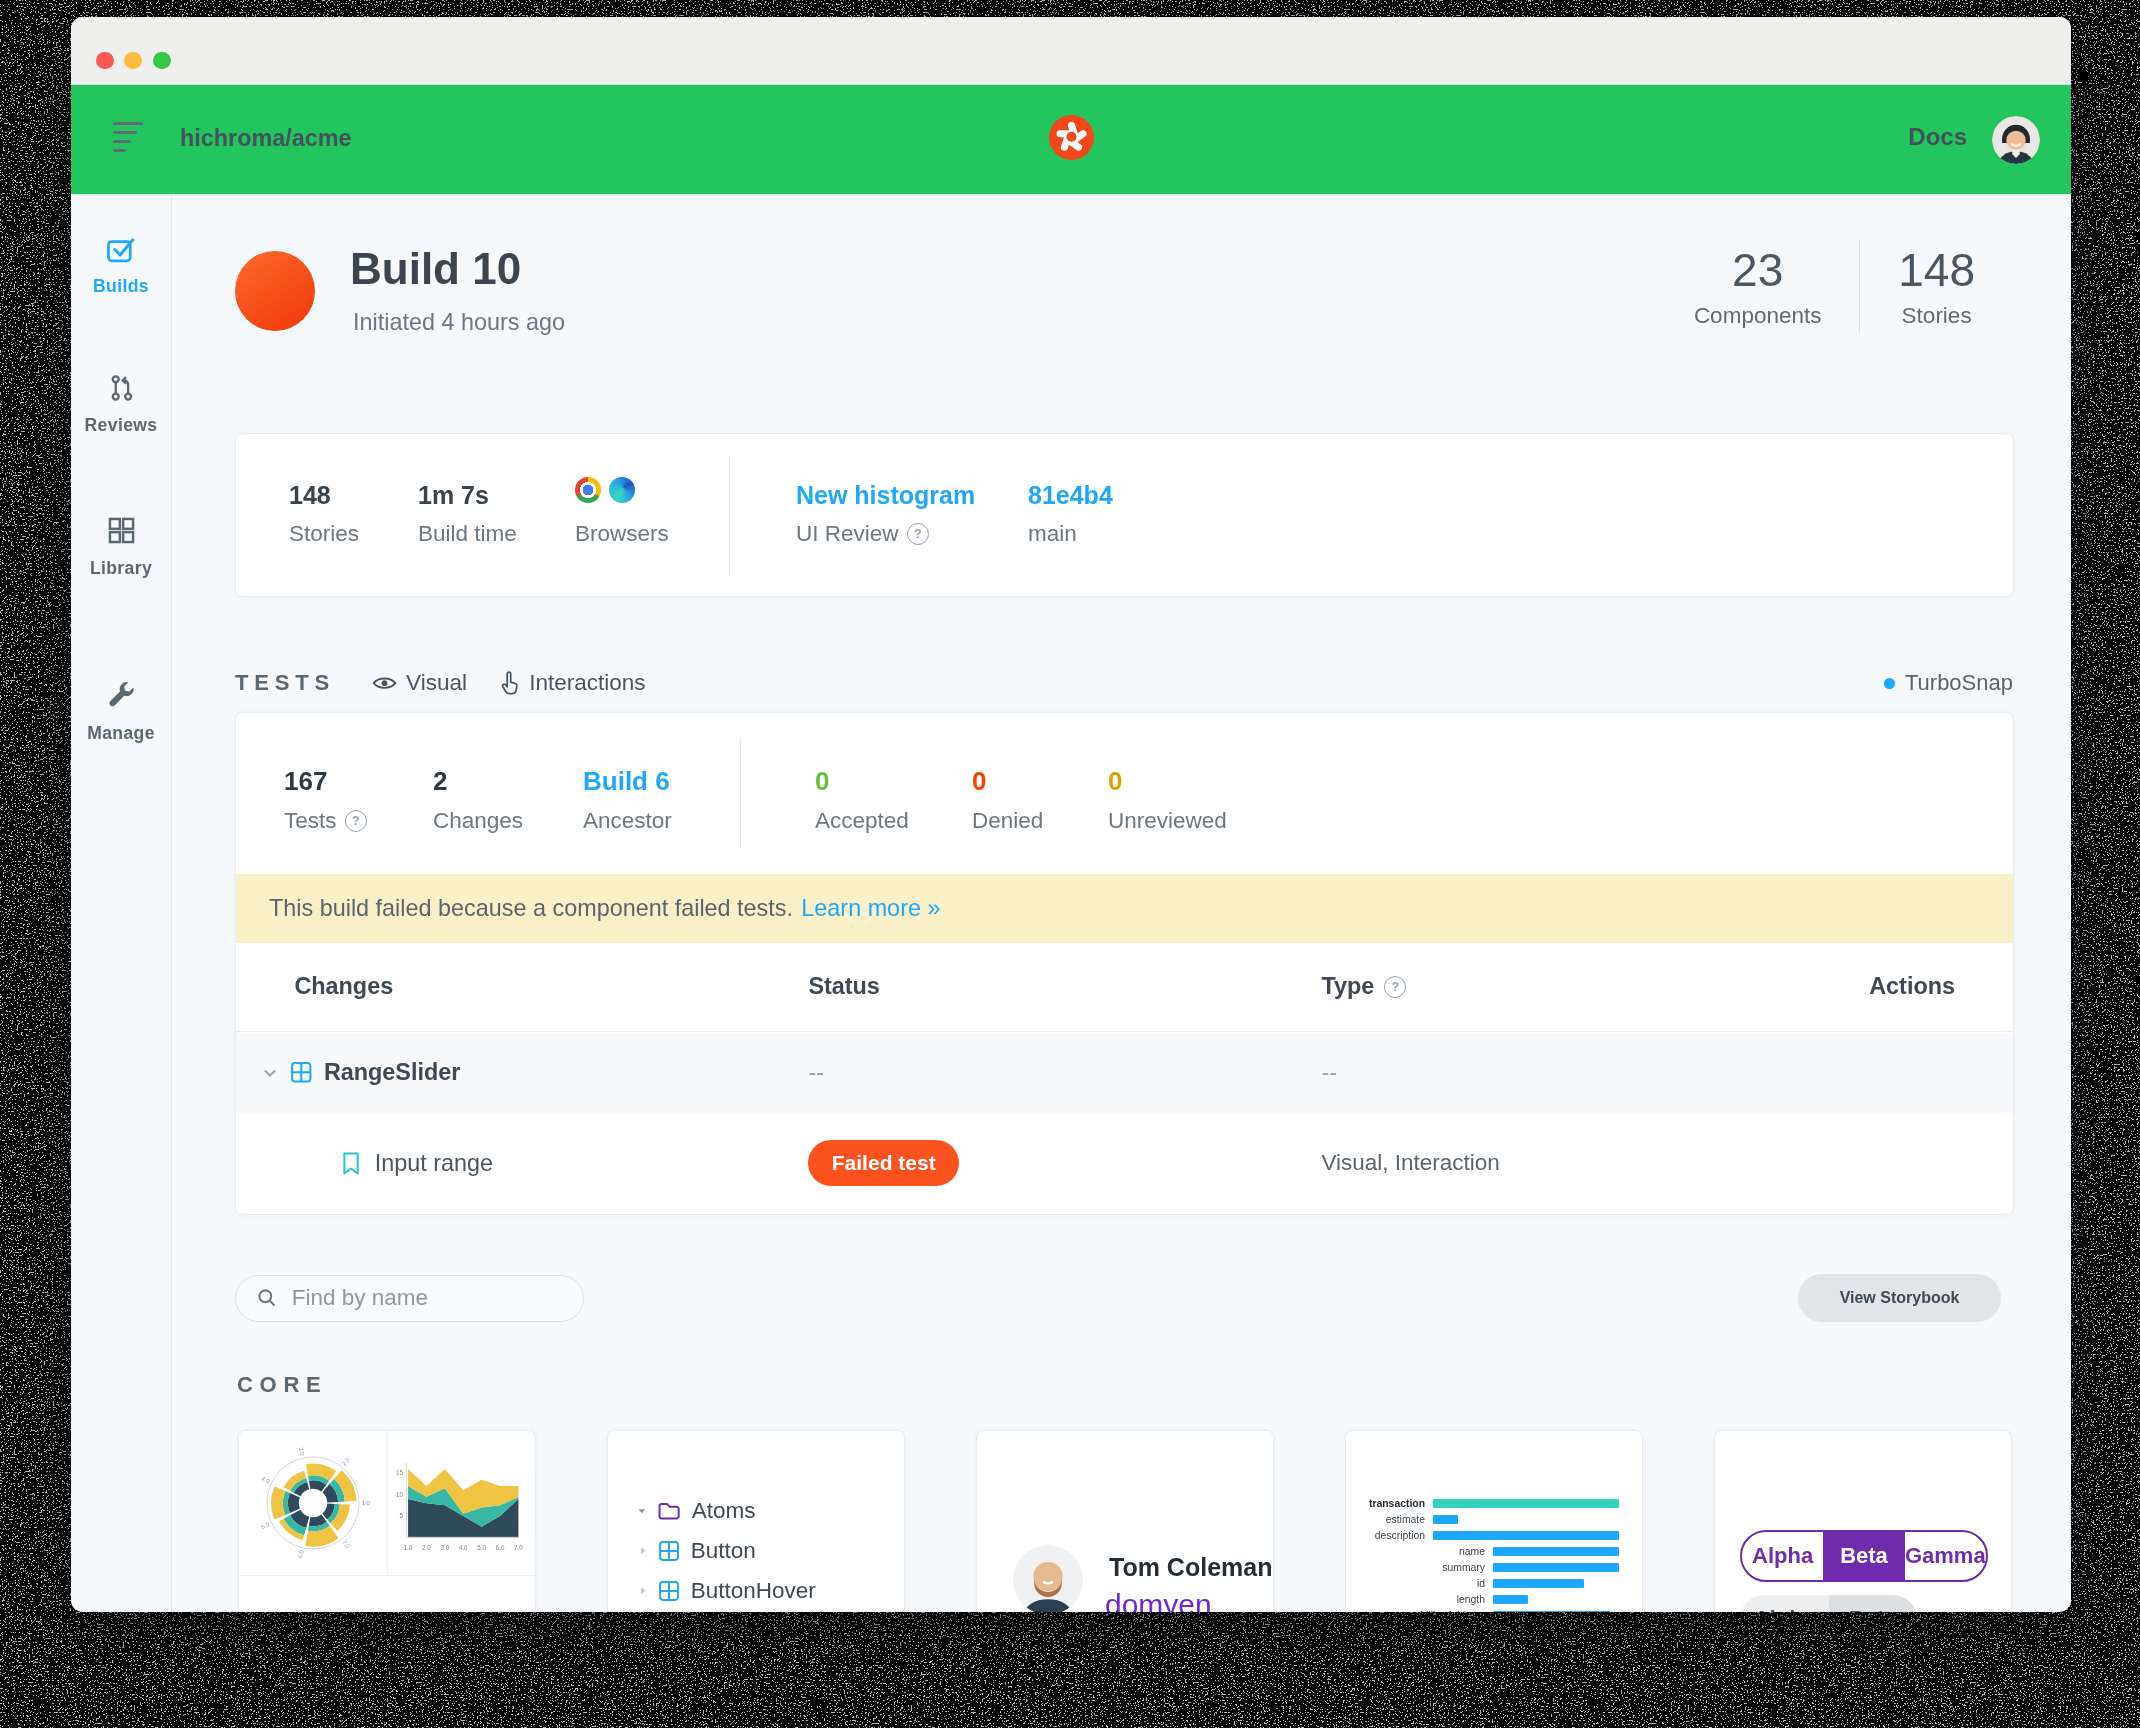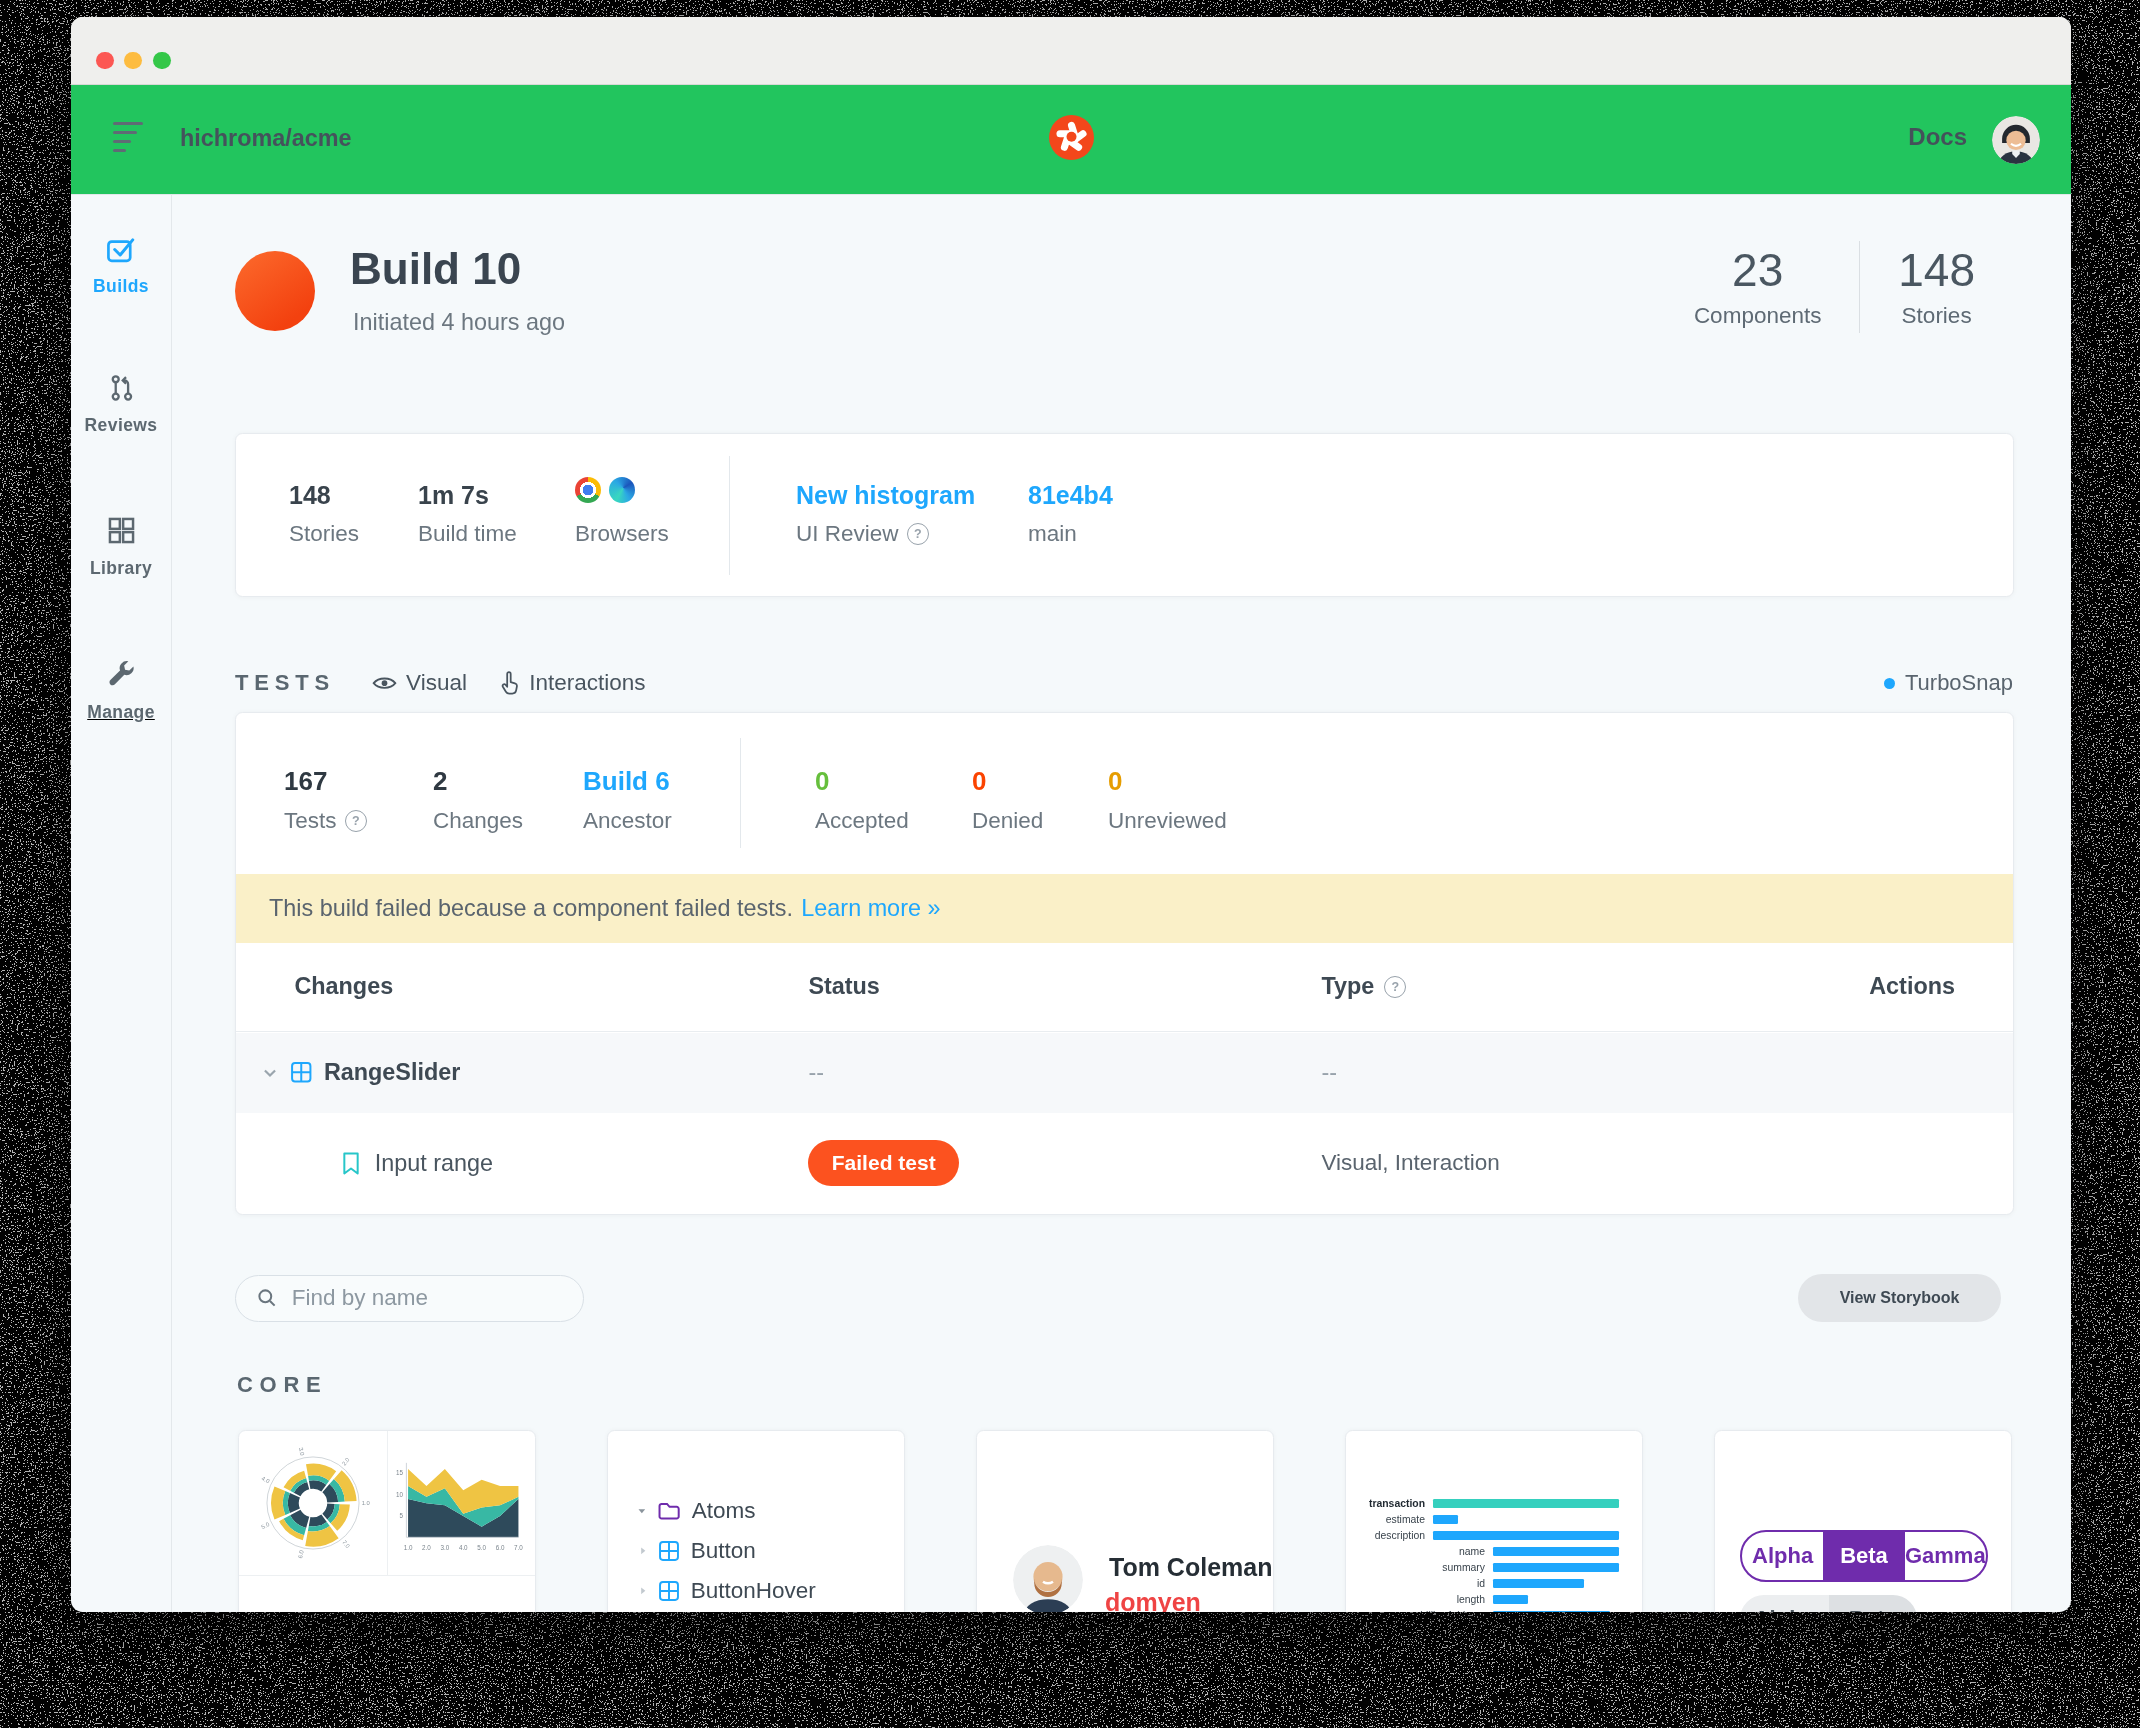--- a/index.html
+++ b/index.html
@@ -32,21 +32,21 @@
   .hamburger span:nth-child(4){width:12.5px;}
   .brand{position:absolute;left:109px;top:40px;font-size:23.4px;font-weight:600;color:#45525C;}
   .logo{position:absolute;left:978px;top:30px;width:45px;height:45px;}
   .docs-link{position:absolute;right:104px;top:38px;font-size:24px;font-weight:600;color:#44515A;cursor:pointer;}
   .top-avatar{position:absolute;right:31px;top:31px;width:48px;height:48px;border-radius:50%;overflow:hidden;}
   
   .sidebar{position:absolute;left:0;top:177px;width:100px;bottom:0;border-right:0.8px solid #E3E8EB;}
   .side-item{position:absolute;left:0;width:100px;text-align:center;cursor:pointer;}
   .side-item .lbl{display:block;font-size:17.5px;font-weight:600;color:#5C6870;letter-spacing:0.4px;margin-top:8.3px;}
   .side-item.active .lbl{color:#1EA7FD;}
-  .si-builds{top:40px;} .si-reviews{top:177px;} .si-library{top:320px;} .si-manage{top:464px;text-decoration:underline;}
+  .si-builds{top:40px;} .si-reviews{top:177px;} .si-library{top:320px;} .si-manage{top:485px;}
   
   .build-badge{position:absolute;left:164px;top:234px;width:80px;height:80px;border-radius:50%;
     background:linear-gradient(145deg,#FC6B2D 0%,#F3410F 80%);}
   .build-title{position:absolute;left:279px;top:227px;font-size:44px;font-weight:700;color:#3A4550;}
   .build-sub{position:absolute;left:282px;top:292px;font-size:23.4px;color:#6C7780;}
   .build-stats{position:absolute;right:58px;top:224px;display:flex;align-items:center;}
   .bstat{text-align:center;padding:0 38px;}
   .bstat .v{font-size:46px;font-weight:400;color:#4A5761;line-height:50px;}
   .bstat .l{font-size:22.5px;color:#5E6A74;margin-top:8.3px;}
   .bstat-div{width:0.8px;height:92px;background:#DADFE3;}
@@ -118,21 +118,21 @@
   .c1-divh{position:absolute;left:0;top:144px;width:100%;height:0.8px;background:#EDF0F2;}
   
   .tree-row{display:flex;align-items:center;height:40px;padding-left:27.6px;}
   .tree-row.child{padding-left:28px;}
   .tree-label{font-size:22.5px;color:#3E4953;margin-left:11px;}
   .tree-pad{padding-top:60px;}
   .caret{width:13.4px;display:inline-flex;justify-content:center;}
   
   .profile-avatar{position:absolute;left:36px;top:114px;width:70px;height:70px;border-radius:50%;overflow:hidden;}
   .profile-name{position:absolute;left:132px;top:122px;font-size:25px;font-weight:700;color:#262E35;}
-  .profile-user{position:absolute;left:128px;top:157px;font-size:25px;color:#ef4444;font-weight:bold;}
+  .profile-user{position:absolute;left:128px;top:157px;font-size:30px;color:#6d28d9;}
   
   .fields-wrap{position:absolute;left:0;top:65px;right:0;}
   .field-row{display:flex;align-items:center;height:16px;}
   .field-label{width:79px;text-align:right;font-size:10.4px;color:#39434C;flex:none;}
   .field-row.ind .field-label{width:139px;}
   .field-label.b{font-weight:700;color:#1F2830;}
   .field-bar{height:9.2px;border-radius:1.3px;margin-left:8.3px;flex:none;}
   
   .seg-primary{position:absolute;left:25px;top:99px;width:248px;height:52px;border:2.5px solid #6F2CAC;
     border-radius:28px;box-sizing:border-box;display:flex;overflow:hidden;background:#fff;}

